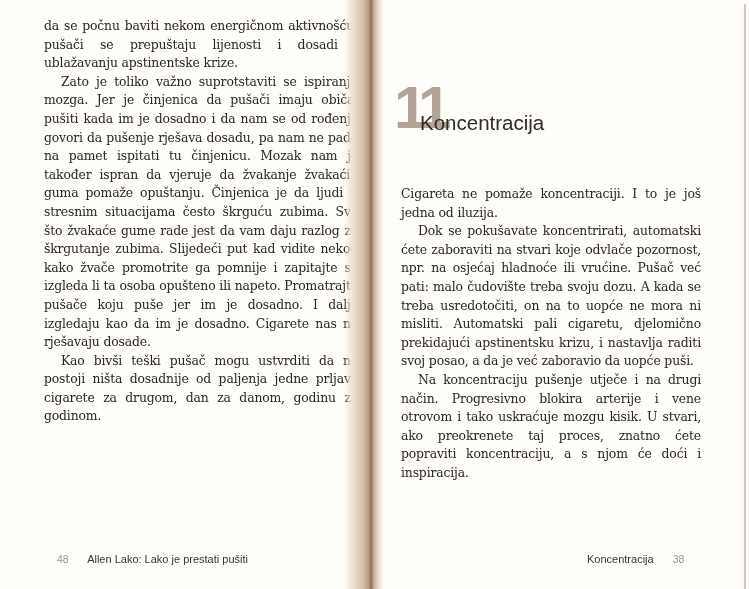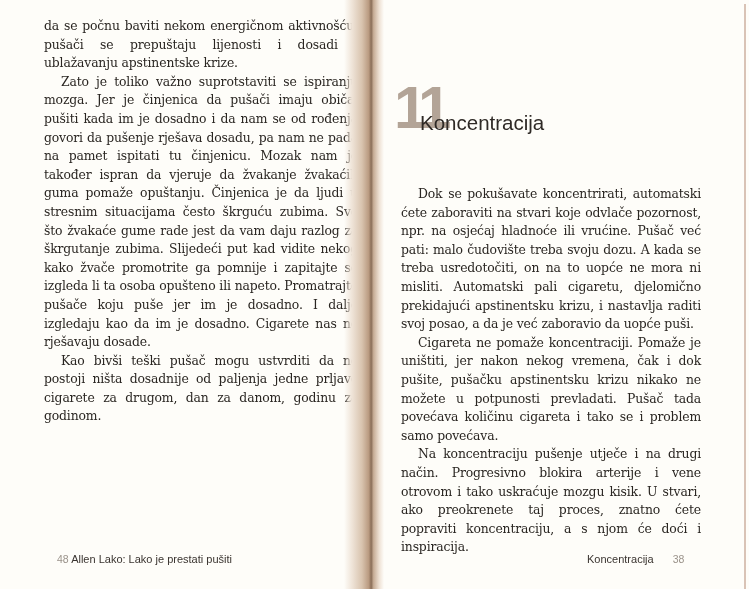--- a/index.html
+++ b/index.html
@@ -55,21 +55,21 @@
     font-family: "Liberation Sans", sans-serif;
     font-size: 20.5px; color: #2f2a26;
   }
   .folio {
     position: absolute;
     font-family: "Liberation Sans", sans-serif;
     font-size: 11px; color: #3a3430;
   }
   .folio .num { color: #9a928a; font-size: 10.5px; }
   .folio-left { left: 57px; top: 553px; }
-  .folio-left .num { }
+  .folio-left .num { margin-right: 16px; }
   .folio-right { left: 587px; top: 553px; }
   .folio-right .num { margin-left: 16px; }
 </style>
 </head>
 <body>
 
 <div class="spread">
   <div class="page page-left">
     <div class="body-text left-text">
       <p class="noindent">da se počnu baviti nekom energičnom aktivnošću, pušači se prepuštaju lijenosti i dosadi i ublažavanju apstinentske krize.</p>
@@ -84,22 +84,22 @@
 
   <div class="page page-right"></div>
 
   <div class="gutter"></div>
   <div class="right-edge"></div>
 
   <div class="chapter-num">11</div>
   <div class="chapter-title">Koncentracija</div>
 
   <div class="body-text right-text">
+    <p class="noindent">Cigareta ne pomaže koncentraciji. I to je još jedna od iluzija.</p>
     <p>Dok se pokušavate koncentrirati, automatski ćete zaboraviti na stvari koje odvlače pozornost, npr. na osjećaj hladnoće ili vrućine. Pušač već pati: malo čudovište treba svoju dozu. A kada se treba usredotočiti, on na to uopće ne mora ni misliti. Automatski pali cigaretu, djelomično prekidajući apstinentsku krizu, i nastavlja raditi svoj posao, a da je već zaboravio da uopće puši.</p>
-    <p>Cigareta ne pomaže koncentraciji. Pomaže je uništiti, jer nakon nekog vremena, čak i dok pušite, pušačku apstinentsku krizu nikako ne možete u potpunosti prevladati. Pušač tada povećava količinu cigareta i tako se i problem samo povećava.</p>
     <p>Na koncentraciju pušenje utječe i na drugi način. Progresivno blokira arterije i vene otrovom i tako uskraćuje mozgu kisik. U stvari, ako preokrenete taj proces, znatno ćete popraviti koncentraciju, a s njom će doći i inspiracija.</p>
 
   </div>
 
   <div class="folio folio-right">
     <span>Koncentracija</span>
     <span class="num">38</span>
   </div>
 </div>
 

